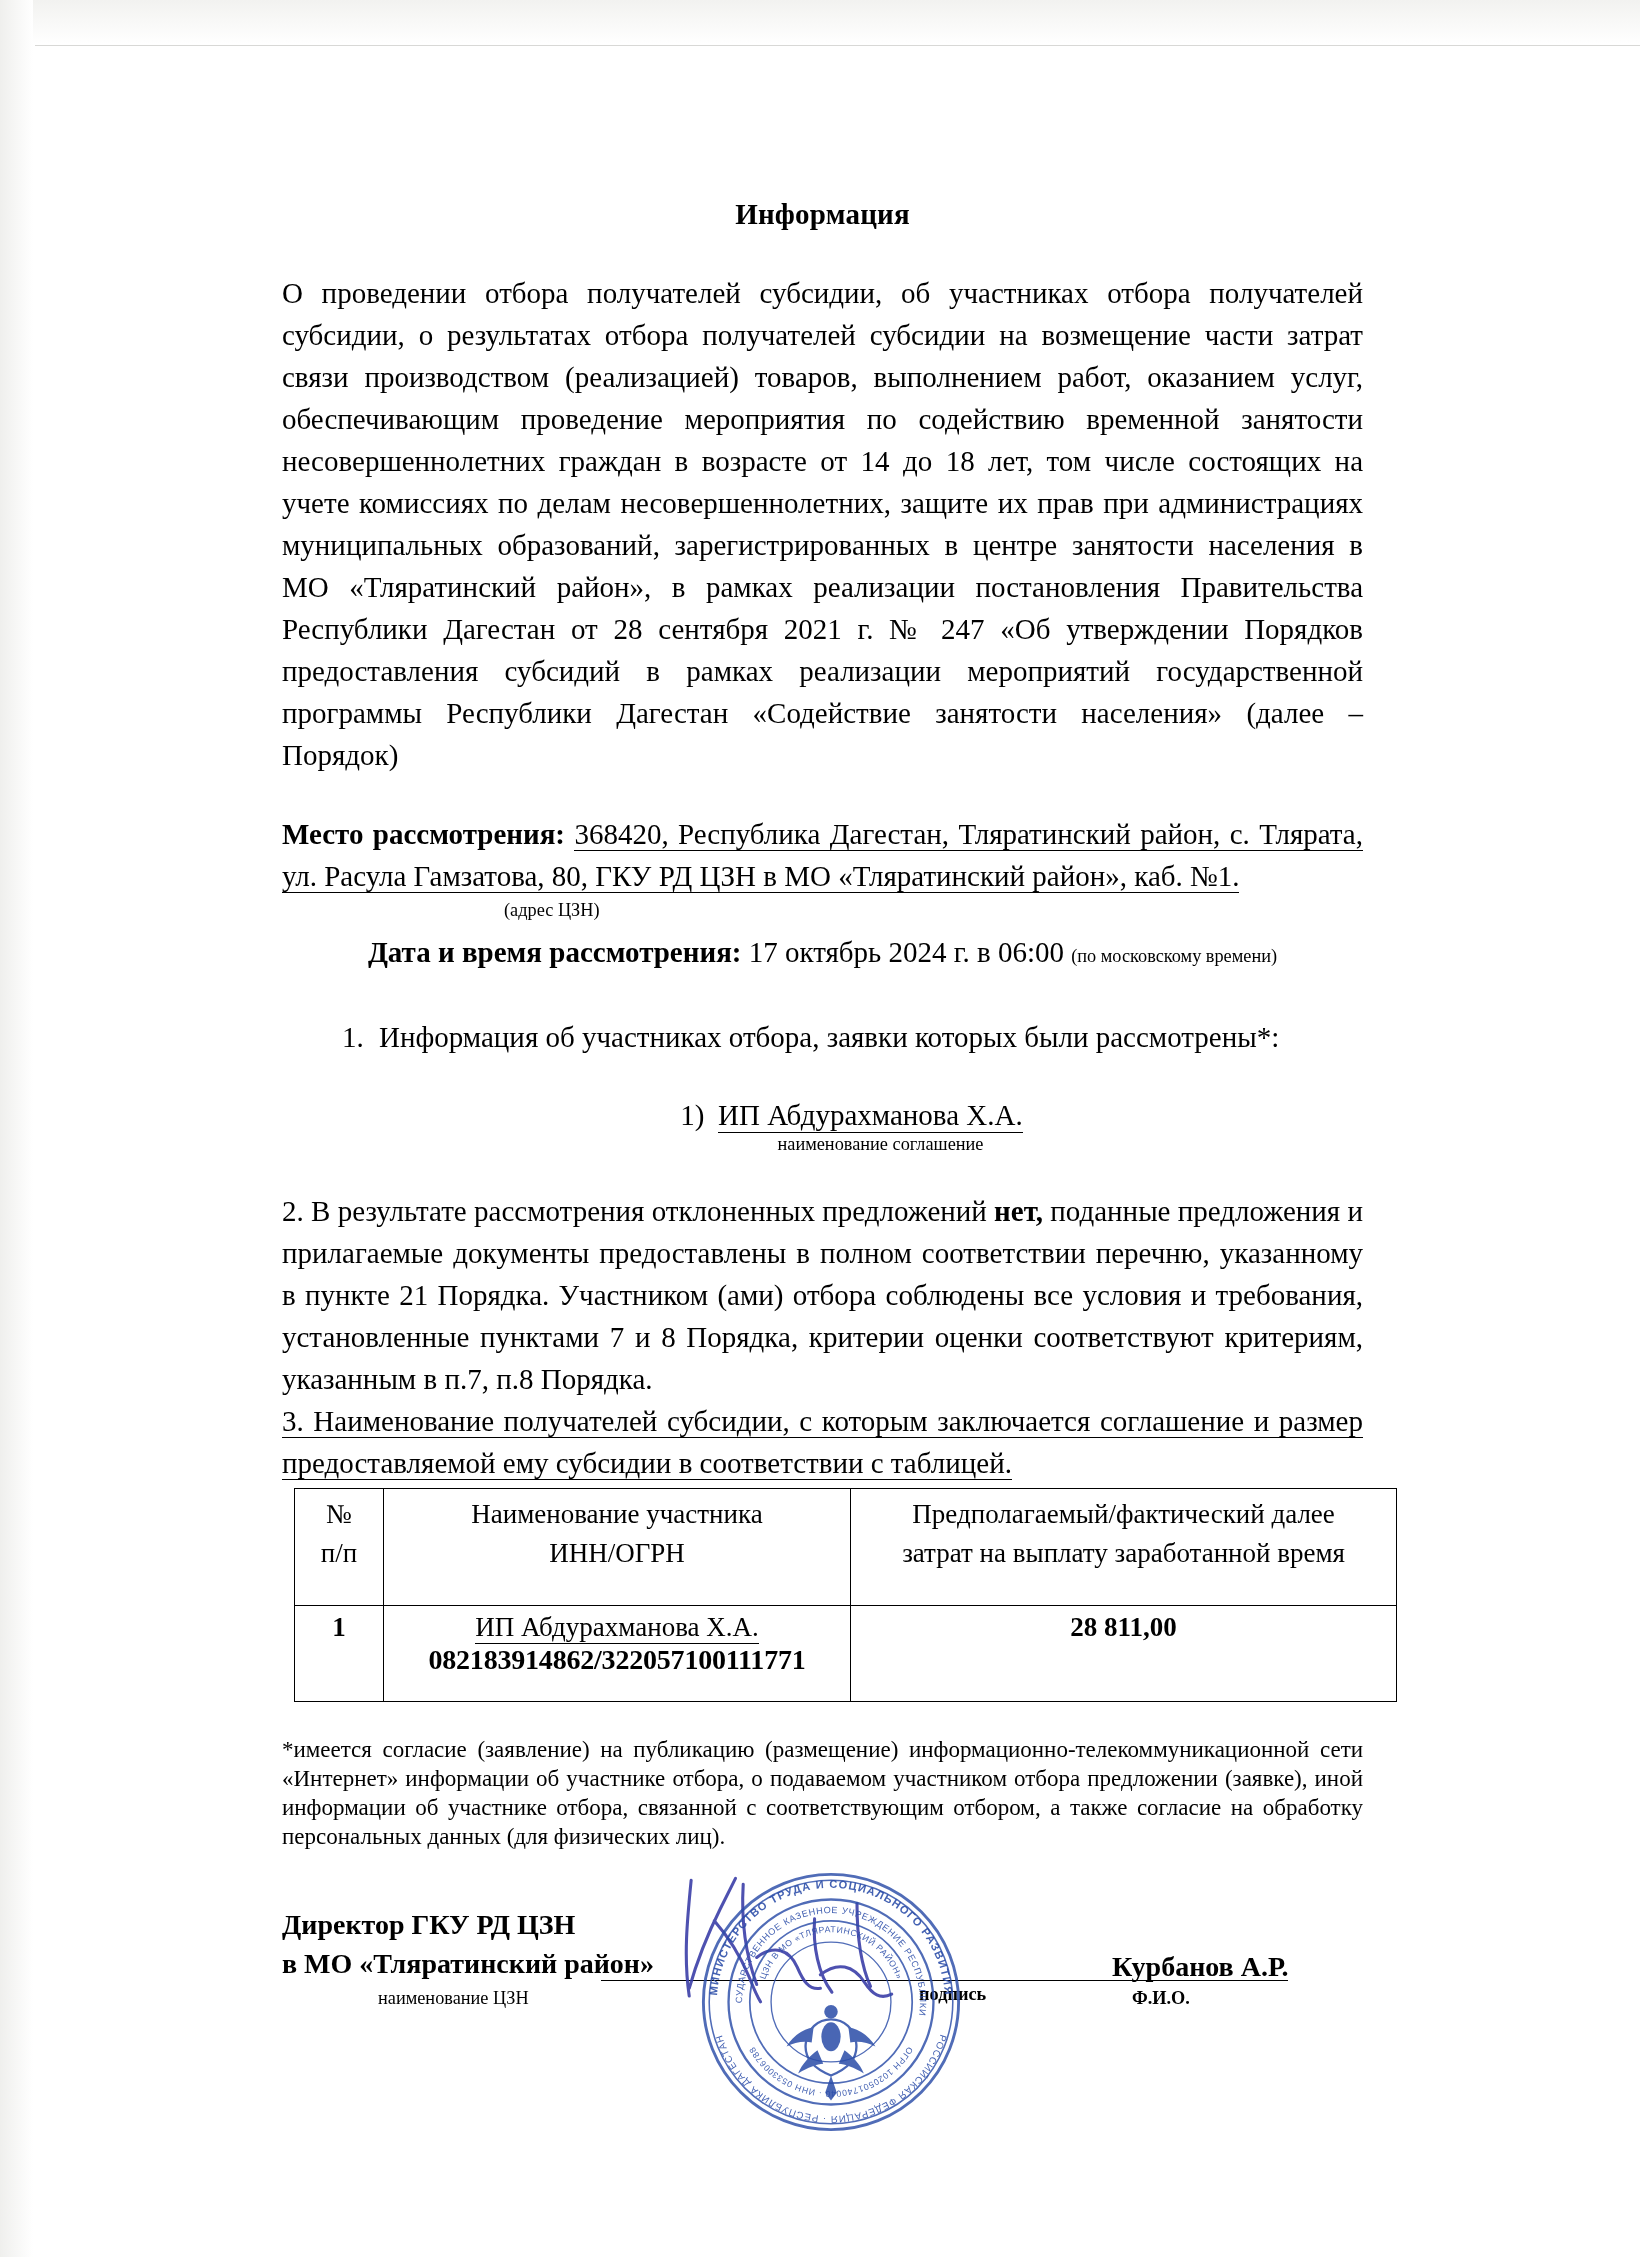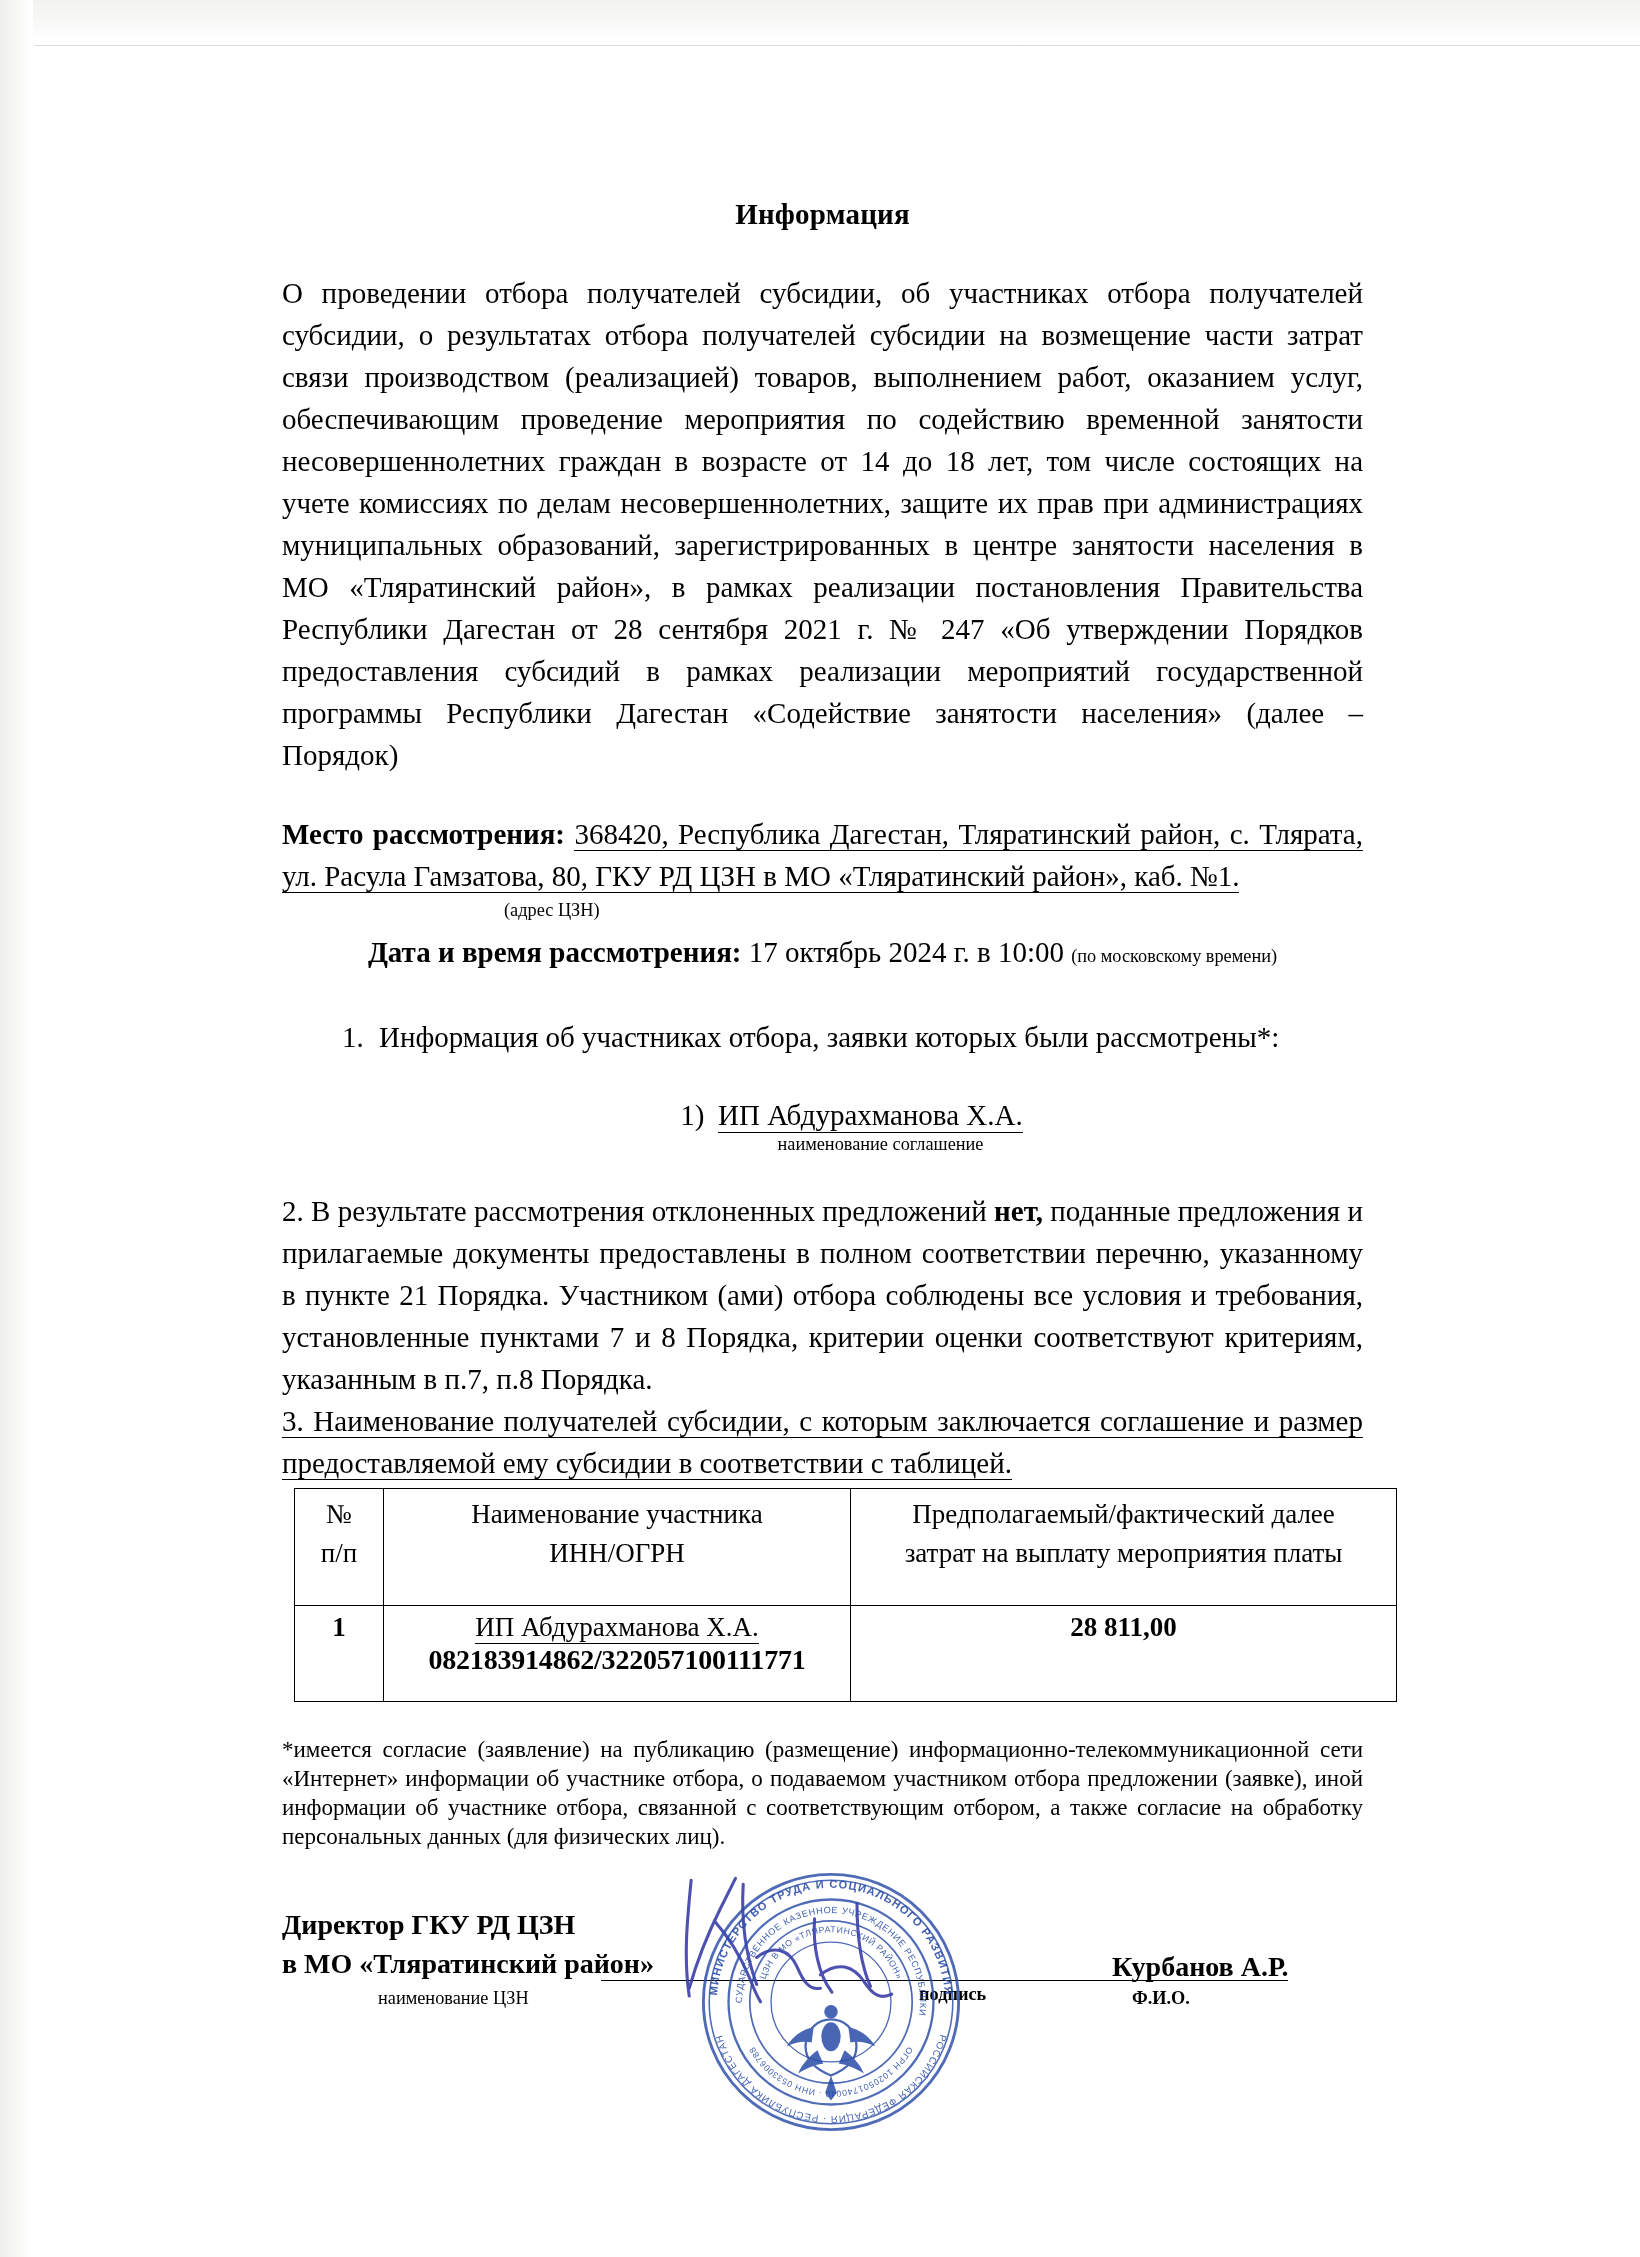--- a/index.html
+++ b/index.html
@@ -260,21 +260,21 @@
     <div class="block-gap"></div>
 
     <p class="place-line">
       <b>Место рассмотрения:</b>
       <span class="underline-run">368420, Республика Дагестан, Тляратинский район, с. Тлярата, ул. Расула Гамзатова, 80, ГКУ РД ЦЗН в МО «Тляратинский район», каб. №1.</span>
     </p>
     <p class="caption-small caption-center-shift">(адрес ЦЗН)</p>
 
     <p class="date-line">
       <b>Дата и время рассмотрения:</b>
-      <span>17 октябрь 2024 г. в 10:00</span>
+      <span>17 октябрь 2024 г. в 06:00</span>
       <span class="tz-note">(по московскому времени)</span>
     </p>
 
 
     <p class="list-item-1">
       <span class="num">1.</span><span>Информация об участниках отбора, заявки которых были рассмотрены*:</span>
     </p>
 
     <div class="participant-row">
       <span class="pnum">1)</span><span class="participant-name">ИП Абдурахманова Х.А.</span>
@@ -291,21 +291,21 @@
           <td class="col-num header-cell">
             <div class="th-line">№</div>
             <div class="th-line">п/п</div>
           </td>
           <td class="col-name header-cell">
             <div class="th-line">Наименование участника</div>
             <div class="th-line">ИНН/ОГРН</div>
           </td>
           <td class="col-amount header-cell">
             <div class="th-line">Предполагаемый/фактический далее</div>
-            <div class="th-line">затрат на выплату мероприятия платы</div>
+            <div class="th-line">затрат на выплату заработанной время</div>
           </td>
         </tr>
         <tr>
           <td class="col-num row-cell row-num">1</td>
           <td class="col-name row-cell">
             <div><span class="name-underline">ИП Абдурахманова Х.А.</span></div>
             <div class="inn">082183914862/322057100111771</div>
           </td>
           <td class="col-amount row-cell amount">28 811,00</td>
         </tr>

